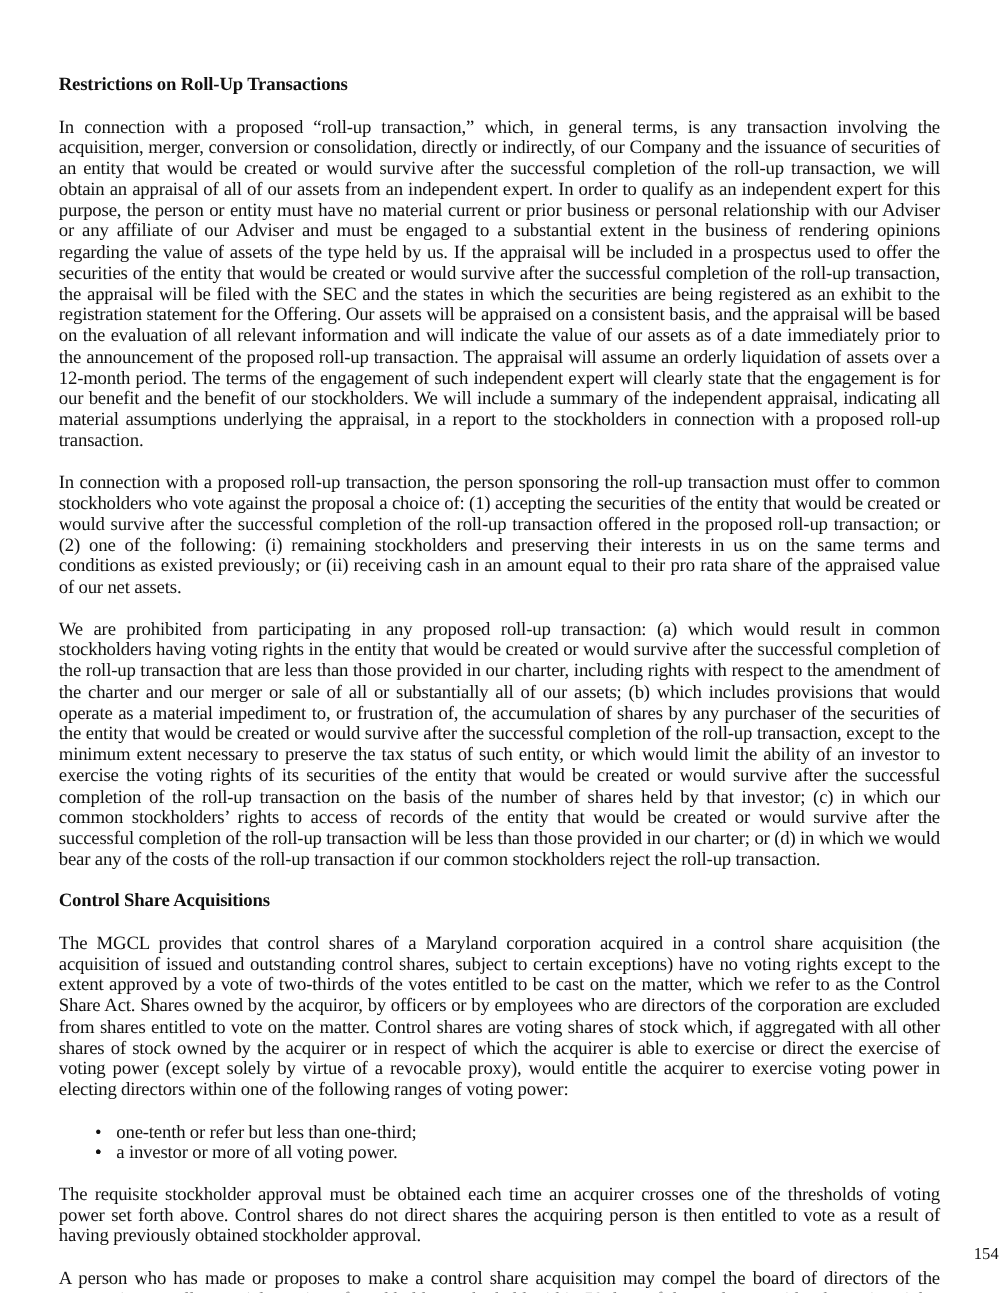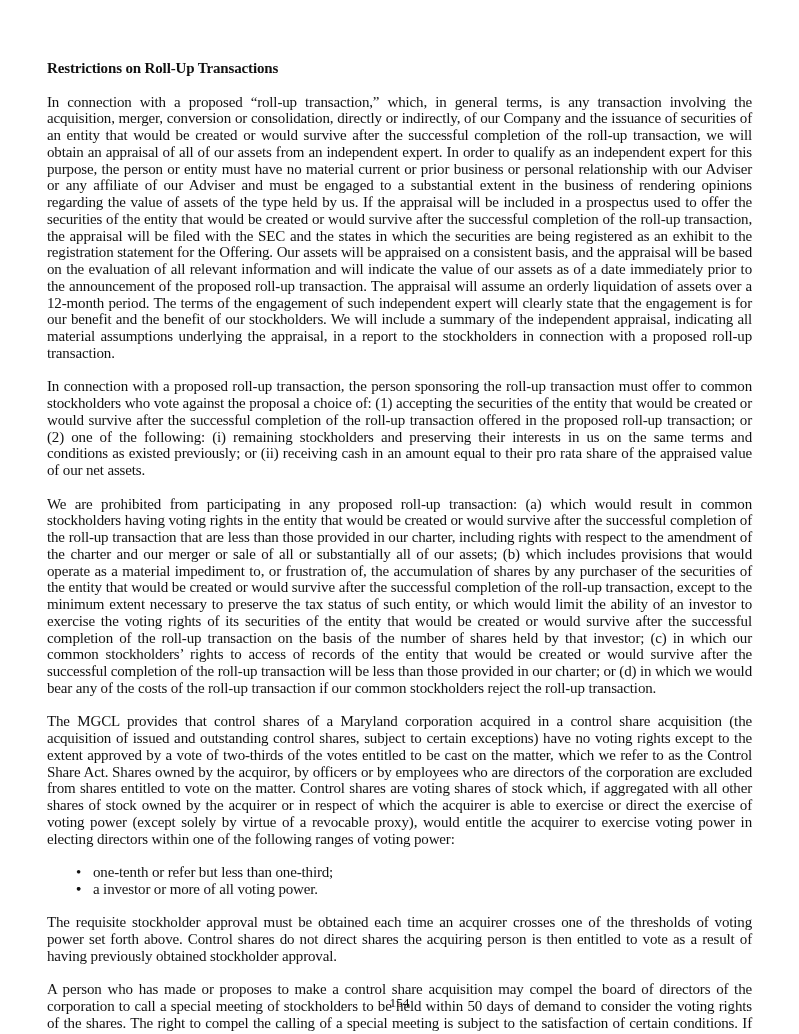--- a/index.html
+++ b/index.html
@@ -44,37 +44,38 @@
     ul.bullets li .bullet {
       position: absolute;
       left: 29px;
       top: 0;
     }
     .page-number {
       position: absolute;
       top: 995px;
       left: 0;
       width: 799px;
-      text-align: center;
+      text-align: right;
       font-size: 13.3px;
     }
   </style>
 </head>
 <body>
 
 <div class="page">
 
   <section>
     <div class="heading">Restrictions on Roll-Up Transactions</div>
     <p>In connection with a proposed “roll-up transaction,” which, in general terms, is any transaction involving the acquisition, merger, conversion or consolidation, directly or indirectly, of our Company and the issuance of securities of an entity that would be created or would survive after the successful completion of the roll-up transaction, we will obtain an appraisal of all of our assets from an independent expert. In order to qualify as an independent expert for this purpose, the person or entity must have no material current or prior business or personal relationship with our Adviser or any affiliate of our Adviser and must be engaged to a substantial extent in the business of rendering opinions regarding the value of assets of the type held by us. If the appraisal will be included in a prospectus used to offer the securities of the entity that would be created or would survive after the successful completion of the roll-up transaction, the appraisal will be filed with the SEC and the states in which the securities are being registered as an exhibit to the registration statement for the Offering. Our assets will be appraised on a consistent basis, and the appraisal will be based on the evaluation of all relevant information and will indicate the value of our assets as of a date immediately prior to the announcement of the proposed roll-up transaction. The appraisal will assume an orderly liquidation of assets over a 12-month period. The terms of the engagement of such independent expert will clearly state that the engagement is for our benefit and the benefit of our stockholders. We will include a summary of the independent appraisal, indicating all material assumptions underlying the appraisal, in a report to the stockholders in connection with a proposed roll-up transaction.</p>
     <p>In connection with a proposed roll-up transaction, the person sponsoring the roll-up transaction must offer to common stockholders who vote against the proposal a choice of: (1) accepting the securities of the entity that would be created or would survive after the successful completion of the roll-up transaction offered in the proposed roll-up transaction; or (2) one of the following: (i) remaining stockholders and preserving their interests in us on the same terms and conditions as existed previously; or (ii) receiving cash in an amount equal to their pro rata share of the appraised value of our net assets.</p>
     <p>We are prohibited from participating in any proposed roll-up transaction: (a) which would result in common stockholders having voting rights in the entity that would be created or would survive after the successful completion of the roll-up transaction that are less than those provided in our charter, including rights with respect to the amendment of the charter and our merger or sale of all or substantially all of our assets; (b) which includes provisions that would operate as a material impediment to, or frustration of, the accumulation of shares by any purchaser of the securities of the entity that would be created or would survive after the successful completion of the roll-up transaction, except to the minimum extent necessary to preserve the tax status of such entity, or which would limit the ability of an investor to exercise the voting rights of its securities of the entity that would be created or would survive after the successful completion of the roll-up transaction on the basis of the number of shares held by that investor; (c) in which our common stockholders’ rights to access of records of the entity that would be created or would survive after the successful completion of the roll-up transaction will be less than those provided in our charter; or (d) in which we would bear any of the costs of the roll-up transaction if our common stockholders reject the roll-up transaction.</p>
   </section>
 
   <section>
+    <div class="heading">Control Share Acquisitions</div>
     <p>The MGCL provides that control shares of a Maryland corporation acquired in a control share acquisition (the acquisition of issued and outstanding control shares, subject to certain exceptions) have no voting rights except to the extent approved by a vote of two-thirds of the votes entitled to be cast on the matter, which we refer to as the Control Share Act. Shares owned by the acquiror, by officers or by employees who are directors of the corporation are excluded from shares entitled to vote on the matter. Control shares are voting shares of stock which, if aggregated with all other shares of stock owned by the acquirer or in respect of which the acquirer is able to exercise or direct the exercise of voting power (except solely by virtue of a revocable proxy), would entitle the acquirer to exercise voting power in electing directors within one of the following ranges of voting power:</p>
     <ul class="bullets">
       <li>
         <span class="bullet">•</span>
         <span>one-tenth or refer but less than one-third;</span>
       </li>
       <li>
         <span class="bullet">•</span>
       </li>
       <li>

